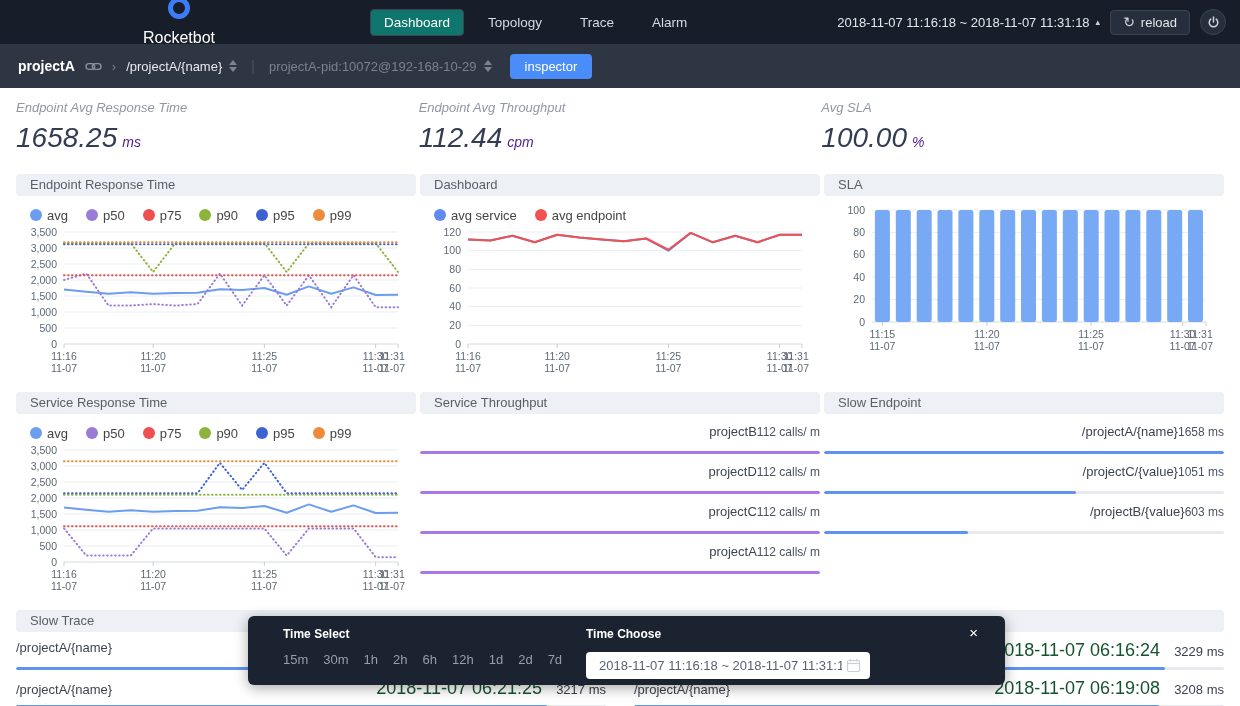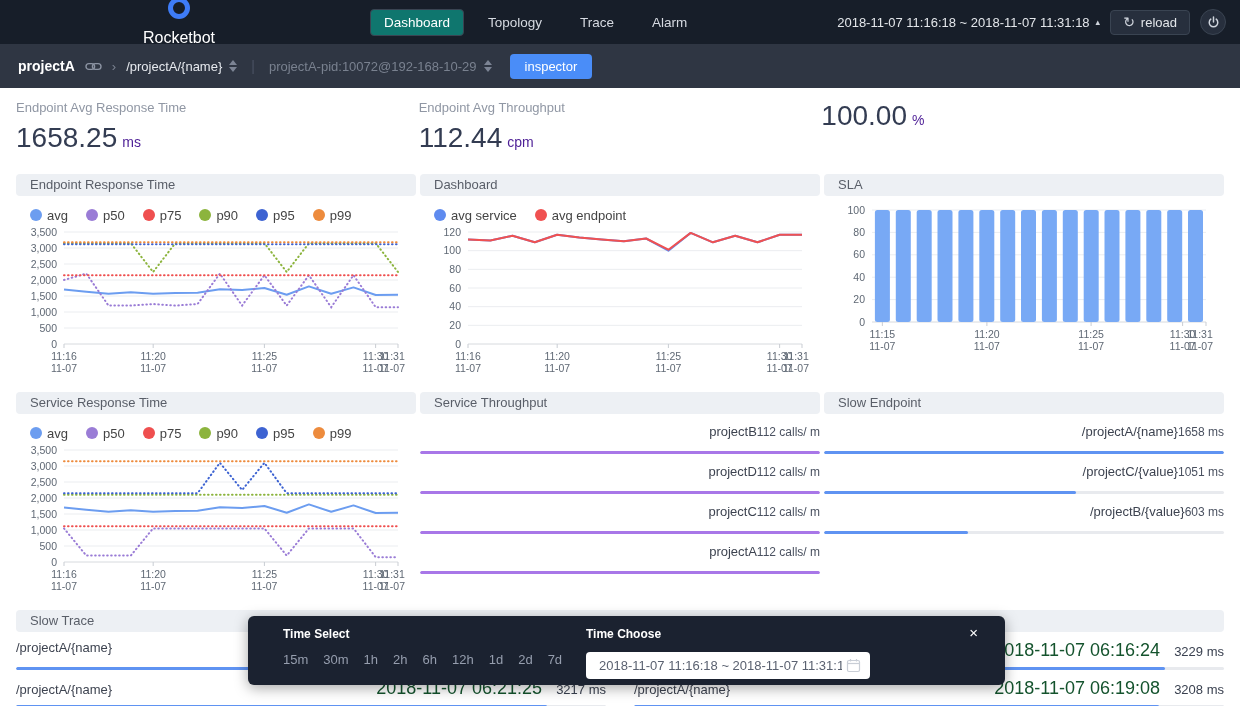--- a/index.html
+++ b/index.html
@@ -28,21 +28,21 @@
   .selector .sel-label { font-size:13px; color:#e6e9ee; }
   .selector.dim .sel-label { color:#79818f; }
   .updown { display:inline-flex; flex-direction:column; gap:2px; }
   .updown i { display:block; width:0; height:0; border-left:4px solid transparent; border-right:4px solid transparent; }
   .updown .up { border-bottom:5px solid #7c8494; }
   .updown .dn { border-top:5px solid #7c8494; }
   .bar-divider { color:#4a5263; font-size:14px; margin:0 4px; }
   .inspector-btn { background:#4a8df8; color:#fff; border:none; border-radius:4px; font-size:13px; padding:5px 15px; margin-left:8px; cursor:pointer; }
   
   main { padding:12px 16px 0; }
-  .metrics-row { display:grid; grid-template-columns:repeat(3,1fr); gap:0; margin-bottom:20px; }
+  .metrics-row { display:grid; grid-template-columns:repeat(3,1fr); gap:0; margin-bottom:20px;font-style:italic; }
   .metric-label { color:#9097a4; font-size:13px; margin-bottom:7px; }
   .metric-value { color:#333c52; font-size:28px; font-weight:500; }
   .metric-unit { font-size:14px; font-weight:400; color:#4c1d95; margin-left:5px; }
   .grid3 { display:grid; grid-template-columns:repeat(3,1fr); gap:4px; margin-bottom:16px; }
   .panel-header { height:22px; line-height:22px; background:#edf0f4; border-radius:4px; font-size:13px; color:#595e68; padding-left:14px; }
   .legend { display:flex; align-items:center; gap:18px; padding:10px 0 2px 14px; height:30px; }
   .leg-item { display:flex; align-items:center; gap:5px; font-size:13px; color:#444; cursor:pointer; }
   .leg-dot { width:12px; height:12px; border-radius:50%; display:inline-block; }
   .chart svg { display:block; }
   .ax { font-size:10.5px; fill:#5f6874; font-family:"Liberation Sans", sans-serif; }
@@ -139,20 +139,21 @@
   <div class="metrics-row">
     <div class="metric">
       <div class="metric-label">Endpoint Avg Response Time</div>
       <div class="metric-value"><span>1658.25</span><span class="metric-unit">ms</span></div>
     </div>
     <div class="metric">
       <div class="metric-label">Endpoint Avg Throughput</div>
       <div class="metric-value"><span>112.44</span><span class="metric-unit">cpm</span></div>
     </div>
     <div class="metric">
+      <div class="metric-label">Avg SLA</div>
       <div class="metric-value"><span>100.00</span><span class="metric-unit">%</span></div>
     </div>
   </div>
 
   <div class="grid3">
     <section class="panel">
       <div class="panel-header">Endpoint Response Time</div>
       <div class="legend">
           <span class="leg-item"><span class="leg-dot" style="background:#6c9df0"></span>avg</span>
           <span class="leg-item"><span class="leg-dot" style="background:#9a7cd6"></span>p50</span>

